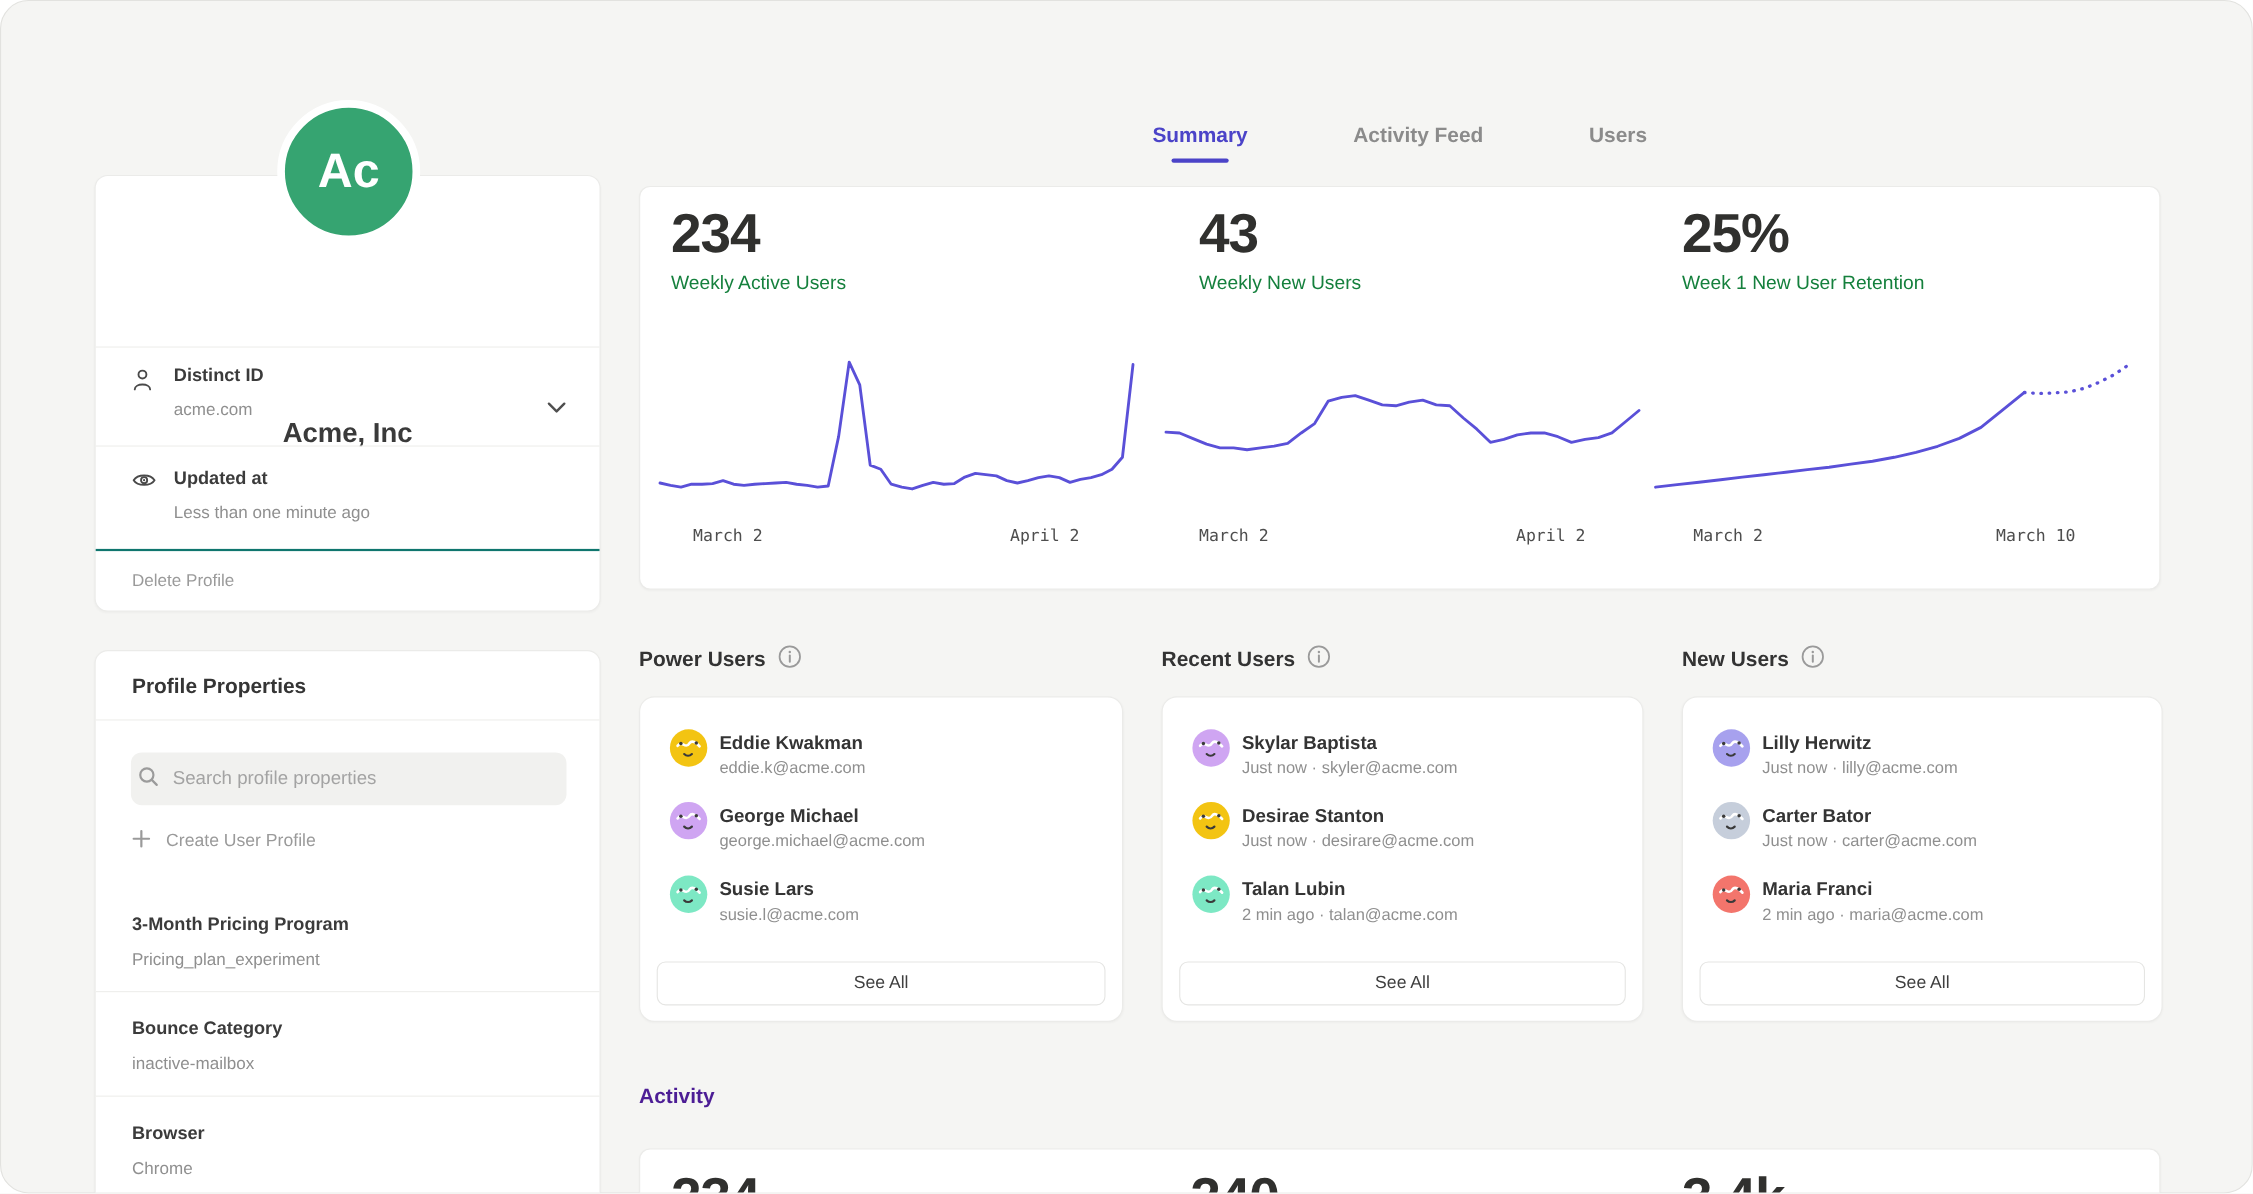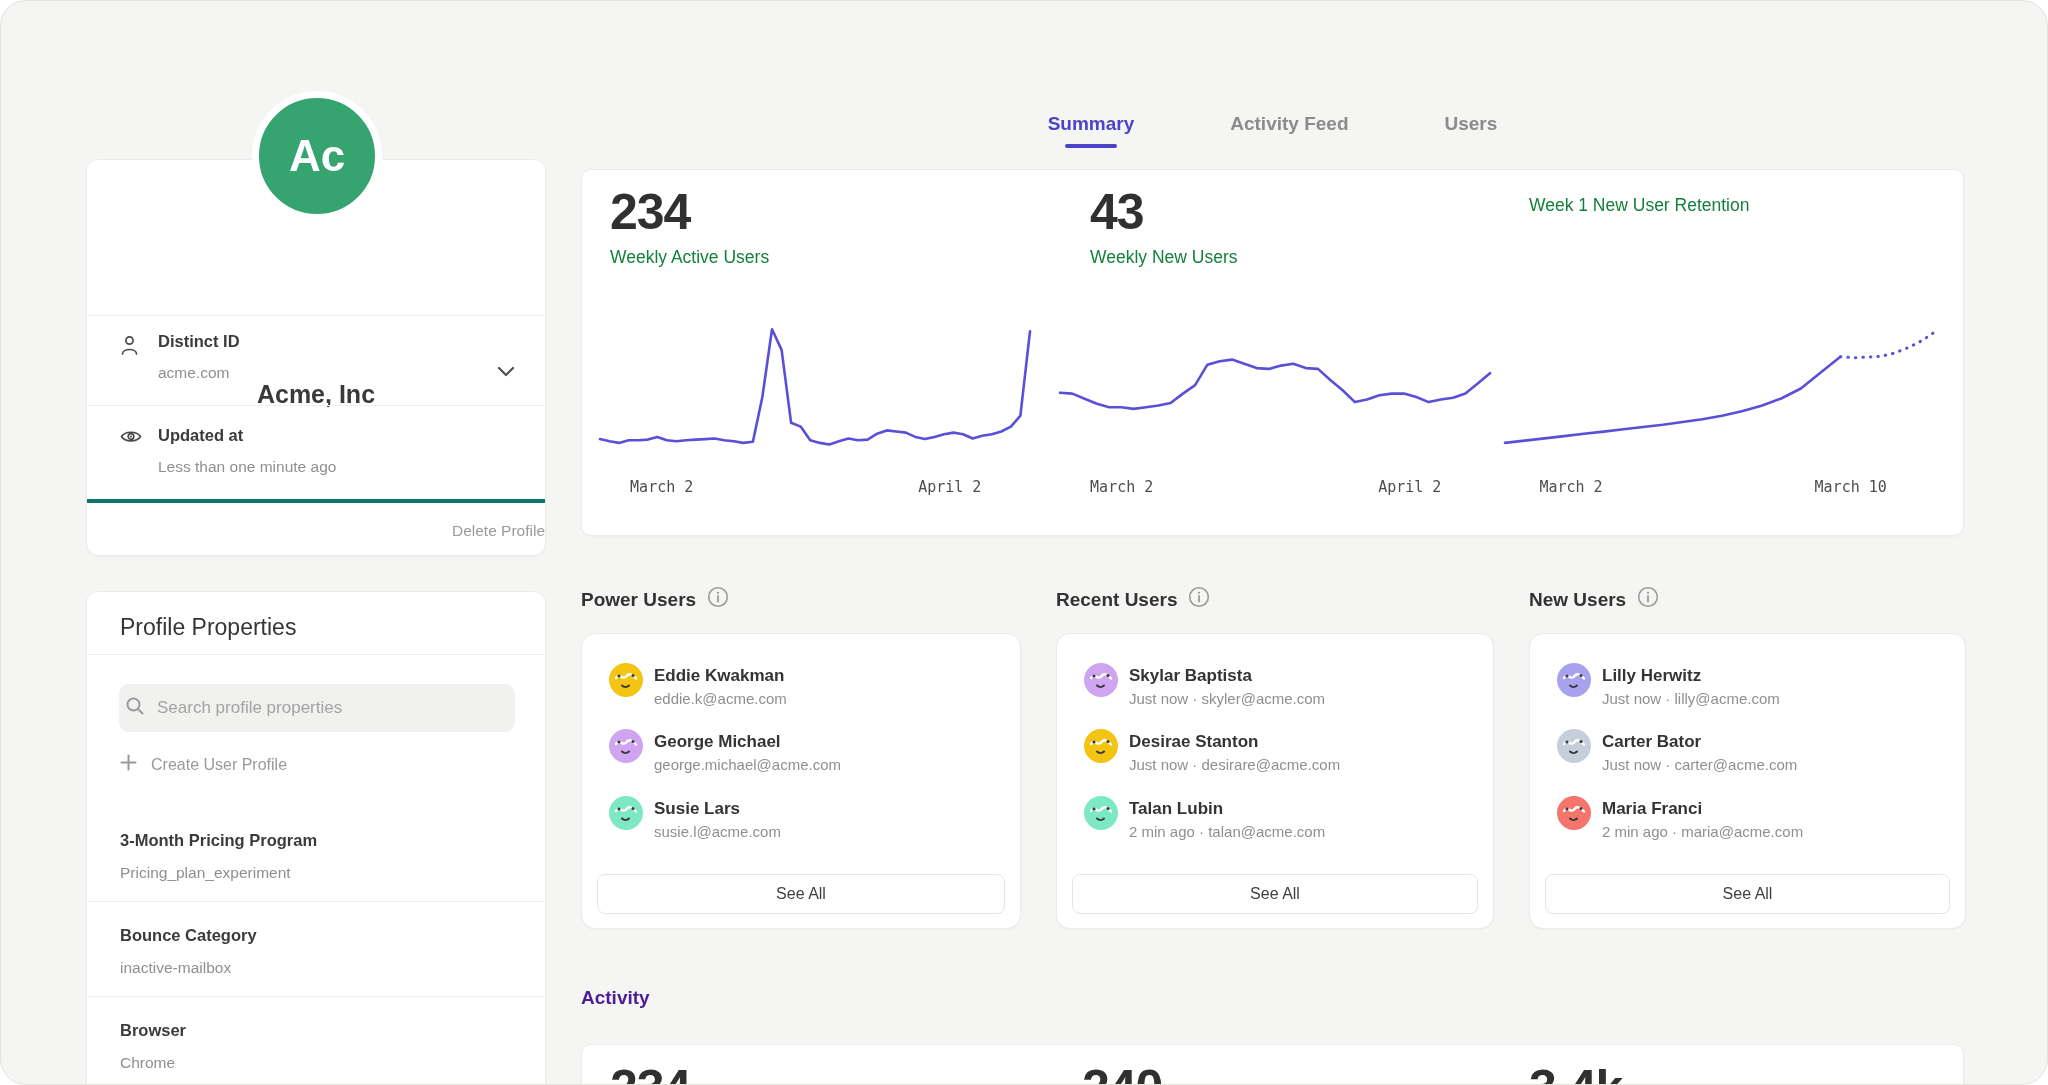--- a/index.html
+++ b/index.html
@@ -17,24 +17,24 @@
     color:#fff; font-size:44px; font-weight:bold; }
   .profile-card { left:85px; top:158px; width:460px; height:397px; z-index:2; }
   .company-name { position:absolute; left:0; right:0; top:220px; text-align:center;
     font-size:25px; font-weight:bold; color:#3a3a3a; }
   .detail-row { position:absolute; left:0; right:0; border-top:1px solid #eeeeec; }
   .row-icon { position:absolute; left:33px; }
   .row-label { position:absolute; left:71px; font-size:16.5px; font-weight:bold; color:#3b3b3b; }
   .row-value { position:absolute; left:71px; font-size:15.5px; color:#8f8f8f; }
   .chevron { position:absolute; right:30px; }
   .delete-row { position:absolute; left:0; right:0; top:339px; height:58px;
-    border-top:4px solid #0f766e; font-size:15.5px; color:#9a9a9a; padding:19px 0 0 33px; cursor:pointer;text-align:right; }
+    border-top:2px solid #0f766e; font-size:15.5px; color:#9a9a9a; padding:19px 0 0 33px; cursor:pointer; }
 
   .props-card { left:85px; top:590px; width:460px; height:560px; }
-  .props-title { position:absolute; left:33px; top:22px; font-size:23px; font-weight:normal; color:#353535; }
+  .props-title { position:absolute; left:33px; top:22px; font-size:19px; font-weight:bold; color:#353535; }
   .props-divider { position:absolute; left:0; right:0; height:0; border-top:1px solid #eeeeec; }
   .search-box { position:absolute; left:32px; top:92px; width:396px; height:48px;
     background:#f1f1ef; border-radius:10px; display:flex; align-items:center; padding:0 6px; }
   .search-box input { border:none; outline:none; background:transparent; width:100%;
     font-size:17px; color:#4a4a4a; margin-left:10px; font-family:"Liberation Sans",sans-serif; }
   .search-box input::placeholder { color:#a3a3a3; }
   .create-row { position:absolute; left:33px; top:162px; display:flex; align-items:center;
     gap:14px; color:#9a9a9a; font-size:16px; cursor:pointer; }
   .prop-item { position:absolute; left:0; right:0; height:95px; border-bottom:1px solid #eeeeec; }
   .prop-name { position:absolute; left:33px; top:24px; font-size:16.5px; font-weight:bold; color:#3b3b3b; }
@@ -177,20 +177,21 @@
   <div class="card summary-card">
     <div class="stat" style="left:28px;">
       <div class="stat-value">234</div>
       <div class="stat-label">Weekly Active Users</div>
     </div>
     <div class="stat" style="left:508px;">
       <div class="stat-value">43</div>
       <div class="stat-label">Weekly New Users</div>
     </div>
     <div class="stat" style="left:947px;">
+      <div class="stat-value">25%</div>
       <div class="stat-label">Week 1 New User Retention</div>
     </div>
 
     <svg class="spark-svg" style="left:18px;" viewBox="0 0 430 150">
         <polyline points="0.0,126.6 9.6,128.8 19.1,130.4 28.7,127.7 38.2,127.7 47.8,127.1 57.3,124.4 66.9,127.7 76.4,128.8 86.0,127.7 95.6,127.1 105.1,126.6 114.7,126.0 124.2,127.7 133.8,128.8 143.3,130.4 152.9,129.3 162.4,84.2 172.0,16.7 181.6,37.4 191.1,110.3 200.7,114.1 210.2,127.7 219.8,130.4 229.3,132.0 238.9,128.8 248.4,126.0 258.0,127.7 267.6,127.1 277.1,121.2 286.7,117.9 296.2,119.0 305.8,120.1 315.3,124.4 324.9,126.6 334.4,124.4 344.0,121.7 353.6,120.1 363.1,121.7 372.7,126.0 382.2,123.3 391.8,121.7 401.3,119.0 410.9,114.1 420.4,103.2 430.0,18.9" class="spark" style="stroke: rgb(90, 80, 216);"></polyline>
       </svg>
     <svg class="spark-svg" style="left:478px;" viewBox="0 0 430 150">
         <polyline points="0.0,80.3 12.3,81.1 24.6,86.2 36.9,91.3 49.1,94.7 61.4,94.7 73.7,96.4 86.0,94.7 98.3,93.0 110.6,90.5 122.9,81.1 135.1,72.6 147.4,52.2 159.7,48.8 172.0,47.1 184.3,51.3 196.6,55.6 208.9,56.4 221.1,53.1 233.4,51.3 245.7,55.6 258.0,56.4 270.3,67.5 282.6,77.7 294.9,89.6 307.1,87.0 319.4,82.8 331.7,81.1 344.0,81.1 356.3,84.5 368.6,89.6 380.9,87.0 393.1,85.3 405.4,81.1 417.7,70.9 430.0,60.7" class="spark" style="stroke: rgb(90, 80, 216);"></polyline>
       </svg>
     <svg class="spark-svg" style="left:923px;" viewBox="0 0 430 150">

